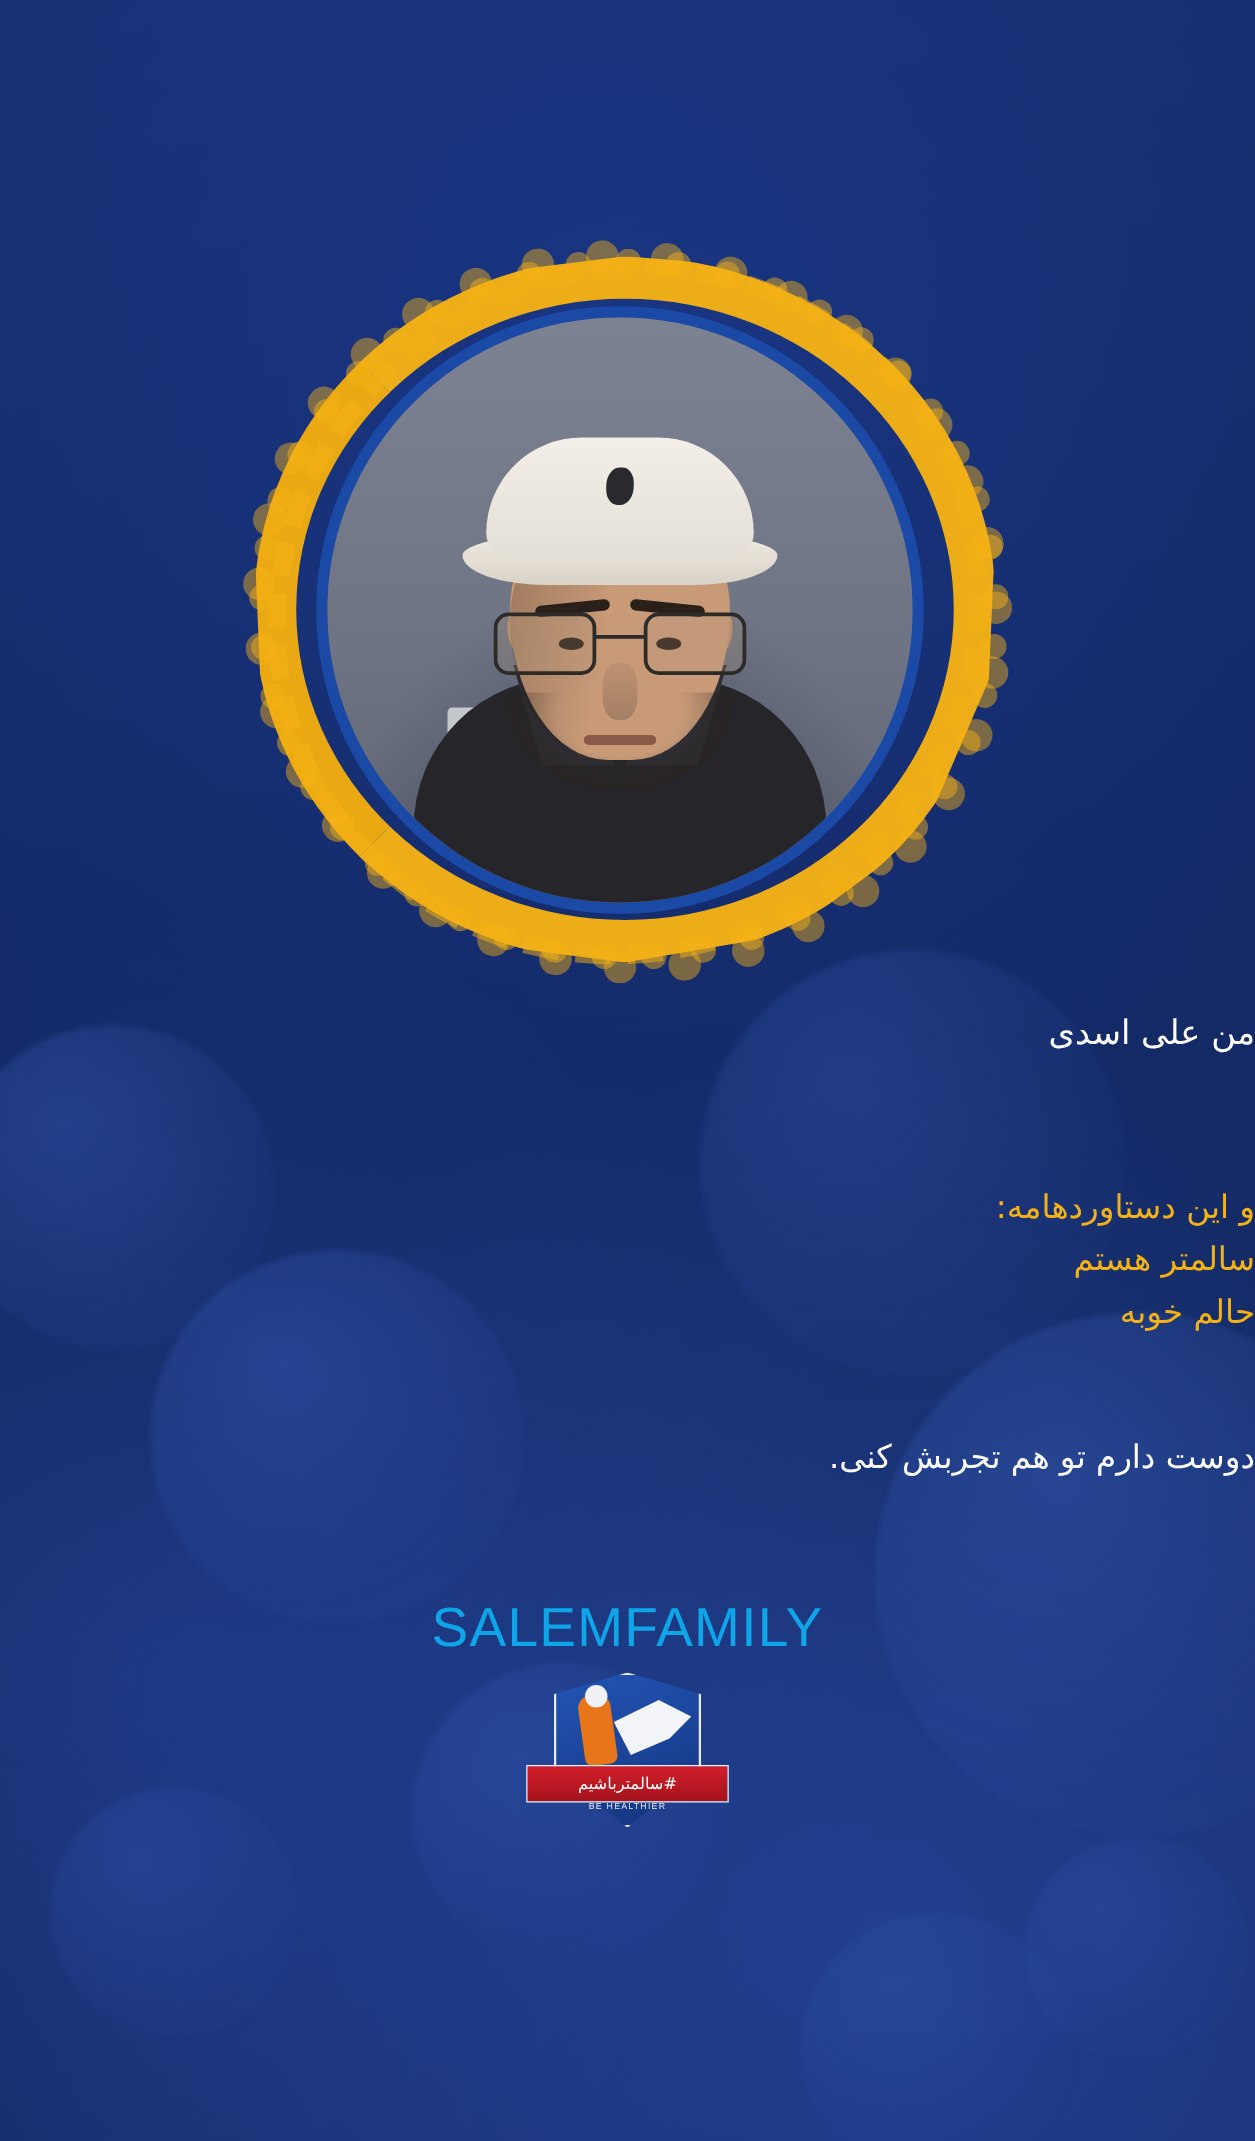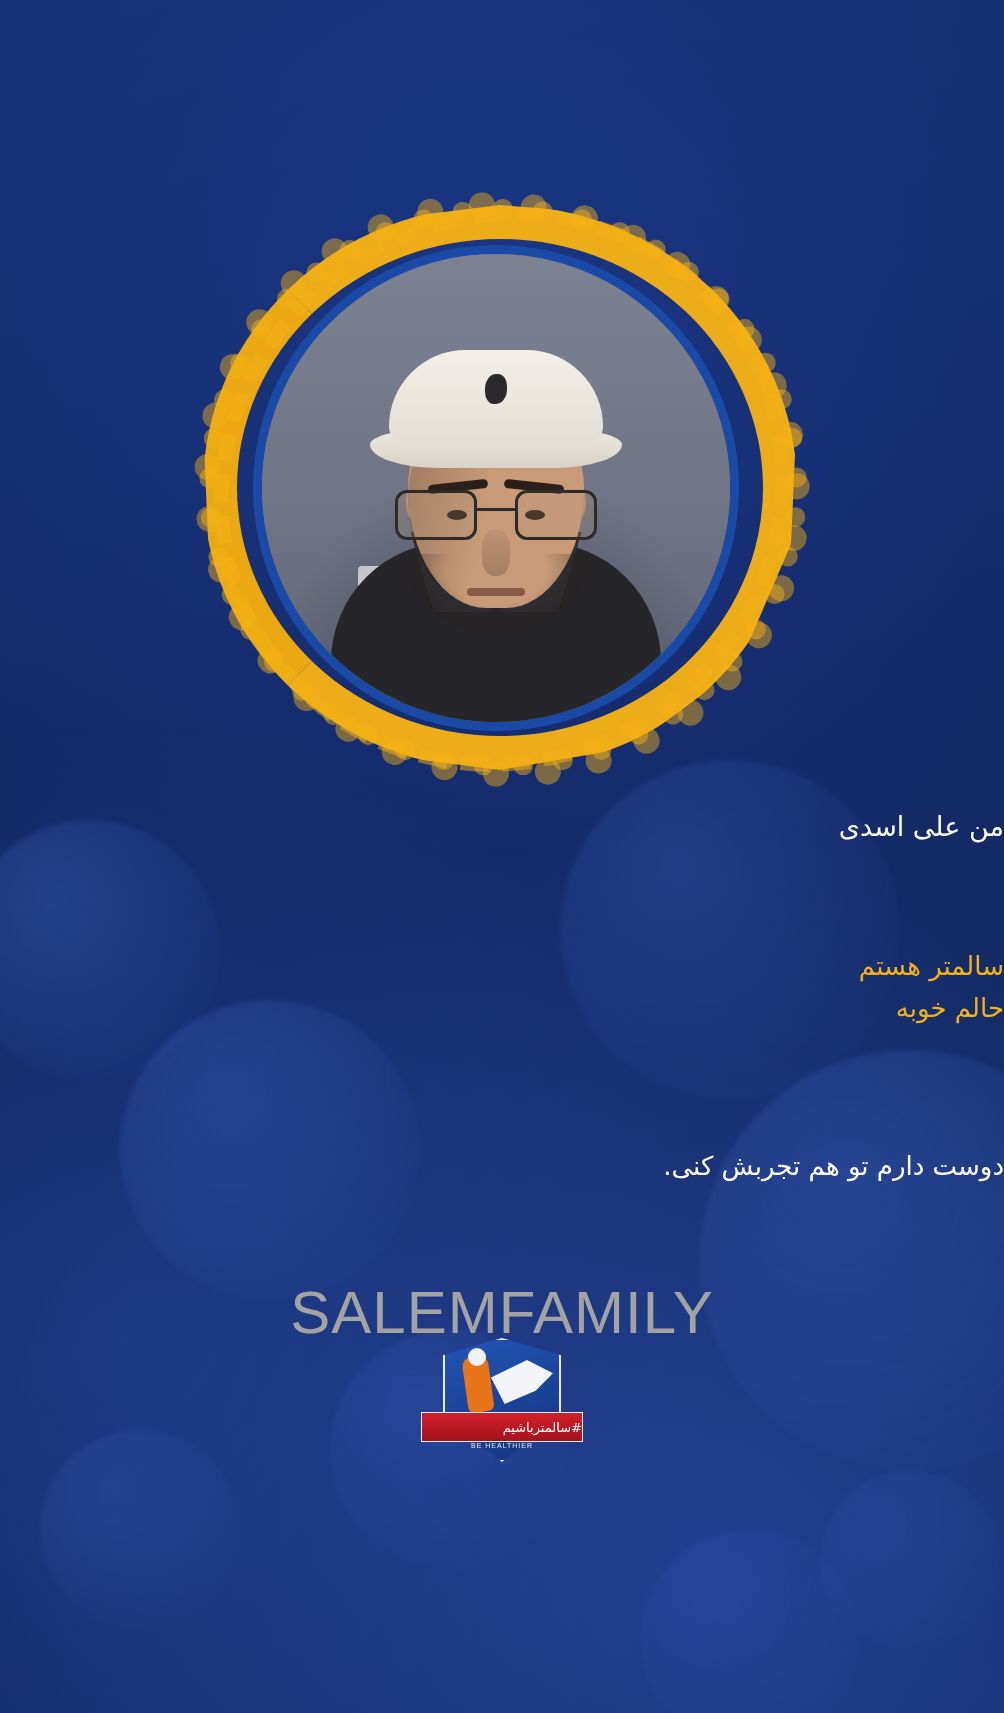--- a/index.html
+++ b/index.html
@@ -278,22 +278,22 @@
   }
   #invite { top: 1146px; font-size: 26px; padding-left: 41px; }
   .line { display: block; }
 
   
   #brand {
     position: absolute;
     left: 0; right: 0;
     top: 1278px;
     text-align: center;
-    color: #a3a3a3;
-    font-size: 60px;
+    color: #0ea5e9;
+    font-size: 44px;
     letter-spacing: 1px;
     font-family: "Liberation Sans", sans-serif;
   }
 
   
   #logo {
     position: absolute;
     left: 50%;
     transform: translateX(-50%);
     top: 1338px;
@@ -331,20 +331,21 @@
   }
   #logo .ribbon {
     position: absolute;
     left: -22px; right: -22px;
     top: 74px;
     height: 30px;
     background: linear-gradient(180deg, #d21f2a 0%, #a4131d 100%);
     border: 1px solid #f0f1f4;
     display: flex;
     align-items: center;
+    justify-content: center;
   }
   #logo .ribbon span {
     color: #ffffff;
     font-size: 13px;
     direction: rtl;
     white-space: nowrap;
     line-height: 1;
   }
   #logo .ribbon-sub {
     position: absolute;
@@ -404,20 +405,21 @@
       <div class="cap-logo"></div>
     </div>
   </div>
 </div>
 
 <div id="intro" class="text-block">
   <span class="line">من علی اسدی</span>
 </div>
 
 <div id="achievements" class="text-block">
+  <span class="line">و این دستاوردهامه:</span>
   <span class="line">سالمتر هستم</span>
   <span class="line">حالم خوبه</span>
 </div>
 
 <div id="invite" class="text-block">
   <span class="line">دوست دارم تو هم تجربش کنی.</span>
 </div>
 
 <div id="brand">SALEMFAMILY</div>
 

